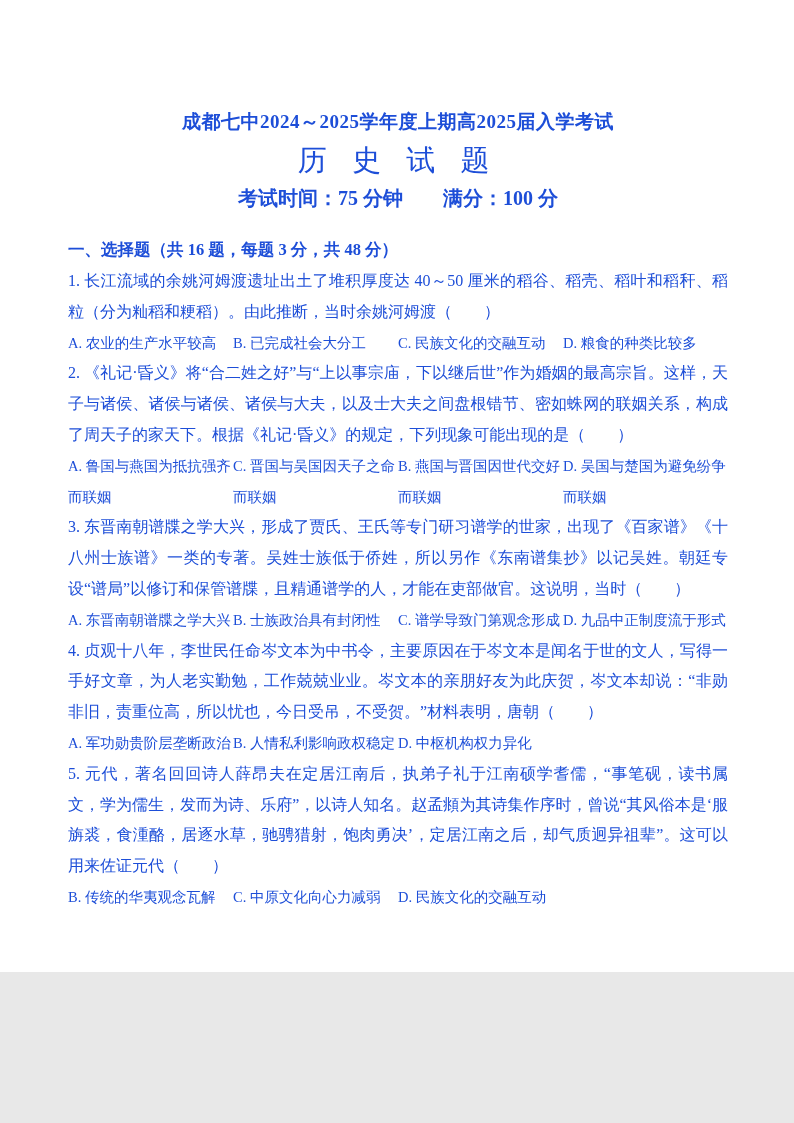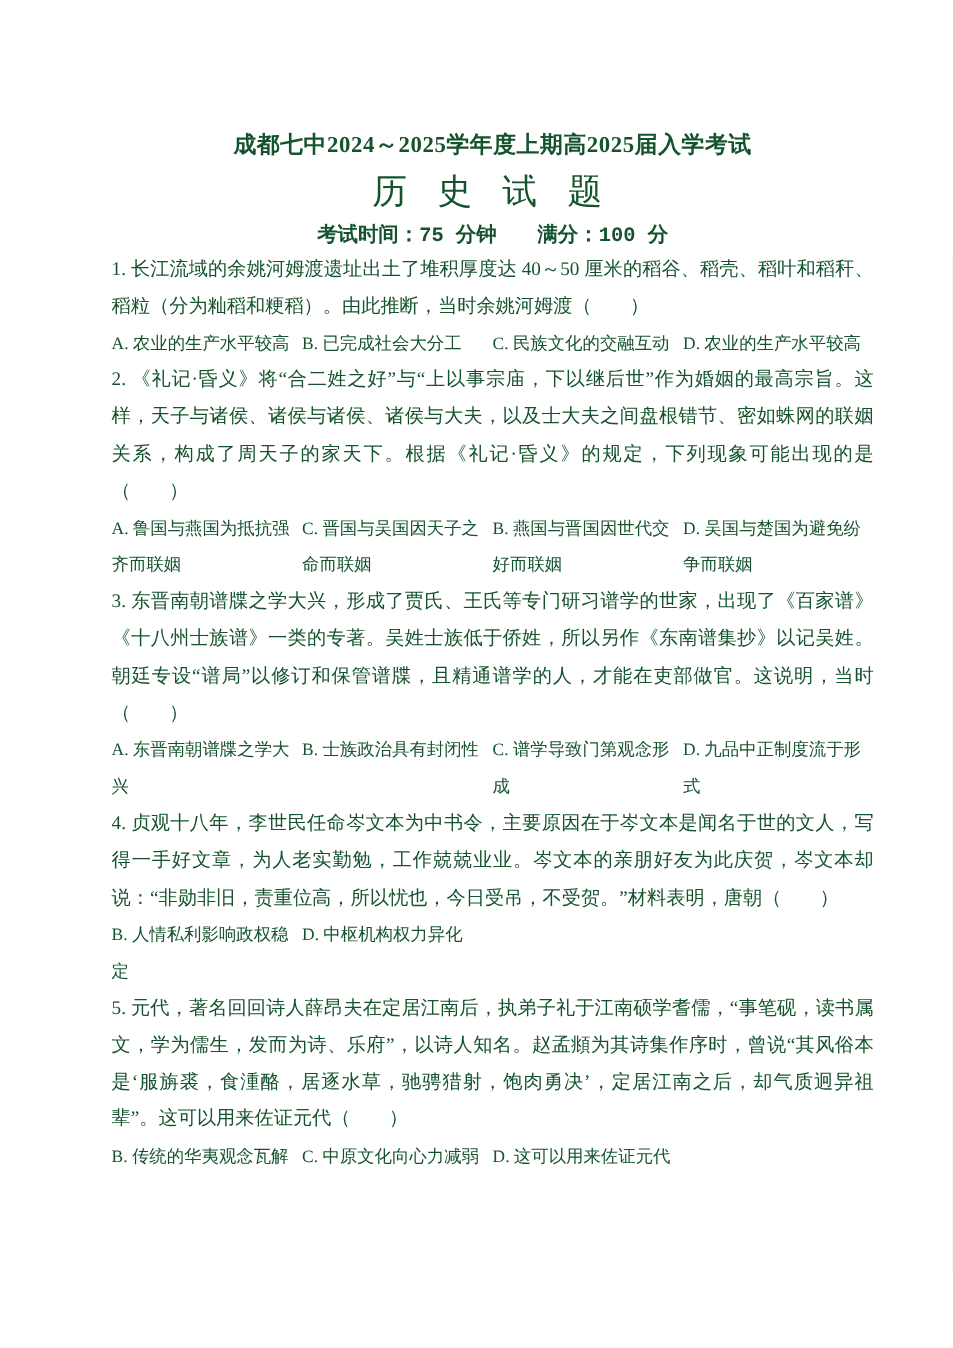--- a/index.html
+++ b/index.html
@@ -1,50 +1,48 @@
 <!DOCTYPE html>
 <html><head>
 <meta charset="utf-8">
 <style>
   * { margin: 0; padding: 0; box-sizing: border-box; }
   html, body { background: #e8e8e8; }
   .page {
     position: relative;
     width: 794px;
-    height: 1123px;
+    height: 972px;
     margin: 0 auto;
     background: #ffffff;
-    color: #14532d;
+    color: #1d4ed8;
     font-family: "Liberation Serif", "DejaVu Serif", serif;
     overflow: hidden;
-    padding-left: 25px;
   }
   .content {
     padding: 108px 66px 0 68px;
   }
   .header { text-align: center; }
   .school-line {
     font-size: 19px;
     font-weight: bold;
     line-height: 27px;
     letter-spacing: 0.5px;
   }
   .exam-title {
     font-size: 29px;
     font-weight: normal;
     line-height: 40px;
     letter-spacing: 9px;
     margin-top: 5px;
   }
   .exam-info {
-    font-size: 17px;
+    font-size: 20px;
     font-weight: bold;
     line-height: 24px;
     margin-top: 6px;
-    font-family: Liberation Mono, monospace;
   }
   .section-heading {
     font-size: 16.5px;
     font-weight: bold;
     line-height: 24px;
     margin-top: 28px;
     margin-bottom: 4px;
   }
   .question { margin: 0; }
   .stem {
@@ -66,28 +64,29 @@
 
 <div class="page">
   <div class="content">
 
     <div class="header">
       <div class="school-line">成都七中2024～2025学年度上期高2025届入学考试</div>
       <div class="exam-title">历 史 试 题</div>
       <div class="exam-info">考试时间：75 分钟　　满分：100 分</div>
     </div>
 
+    <div class="section-heading">一、选择题（共 16 题，每题 3 分，共 48 分）</div>
 
     <div class="question">
       <p class="stem">1. 长江流域的余姚河姆渡遗址出土了堆积厚度达 40～50 厘米的稻谷、稻壳、稻叶和稻秆、稻粒（分为籼稻和粳稻）。由此推断，当时余姚河姆渡（　　）</p>
       <div class="options">
         <span class="opt">A. 农业的生产水平较高</span>
         <span class="opt">B. 已完成社会大分工</span>
         <span class="opt">C. 民族文化的交融互动</span>
-        <span class="opt">D. 农业的生产水平较高</span>
+        <span class="opt">D. 粮食的种类比较多</span>
       </div>
     </div>
 
     <div class="question">
       <p class="stem">2. 《礼记·昏义》将“合二姓之好”与“上以事宗庙，下以继后世”作为婚姻的最高宗旨。这样，天子与诸侯、诸侯与诸侯、诸侯与大夫，以及士大夫之间盘根错节、密如蛛网的联姻关系，构成了周天子的家天下。根据《礼记·昏义》的规定，下列现象可能出现的是（　　）</p>
       <div class="options">
         <span class="opt">A. 鲁国与燕国为抵抗强齐而联姻</span>
         <span class="opt">C. 晋国与吴国因天子之命而联姻</span>
         <span class="opt">B. 燕国与晋国因世代交好而联姻</span>
         <span class="opt">D. 吴国与楚国为避免纷争而联姻</span>
@@ -100,28 +99,29 @@
         <span class="opt">A. 东晋南朝谱牒之学大兴</span>
         <span class="opt">B. 士族政治具有封闭性</span>
         <span class="opt">C. 谱学导致门第观念形成</span>
         <span class="opt">D. 九品中正制度流于形式</span>
       </div>
     </div>
 
     <div class="question">
       <p class="stem">4. 贞观十八年，李世民任命岑文本为中书令，主要原因在于岑文本是闻名于世的文人，写得一手好文章，为人老实勤勉，工作兢兢业业。岑文本的亲朋好友为此庆贺，岑文本却说：“非勋非旧，责重位高，所以忧也，今日受吊，不受贺。”材料表明，唐朝（　　）</p>
       <div class="options">
+        <span class="opt">A. 军功勋贵阶层垄断政治</span>
         <span class="opt">B. 人情私利影响政权稳定</span>
         <span class="opt">D. 中枢机构权力异化</span>
       </div>
     </div>
 
     <div class="question">
       <p class="stem">5. 元代，著名回回诗人薛昂夫在定居江南后，执弟子礼于江南硕学耆儒，“事笔砚，读书属文，学为儒生，发而为诗、乐府”，以诗人知名。赵孟頫为其诗集作序时，曾说“其风俗本是‘服旃裘，食湩酪，居逐水草，驰骋猎射，饱肉勇决’，定居江南之后，却气质迥异祖辈”。这可以用来佐证元代（　　）</p>
       <div class="options">
         <span class="opt">B. 传统的华夷观念瓦解</span>
         <span class="opt">C. 中原文化向心力减弱</span>
-        <span class="opt">D. 这可以用来佐证元代</span>
+        <span class="opt">D. 民族文化的交融互动</span>
       </div>
     </div>
 
   </div>
 </div>
 
 </body></html>

